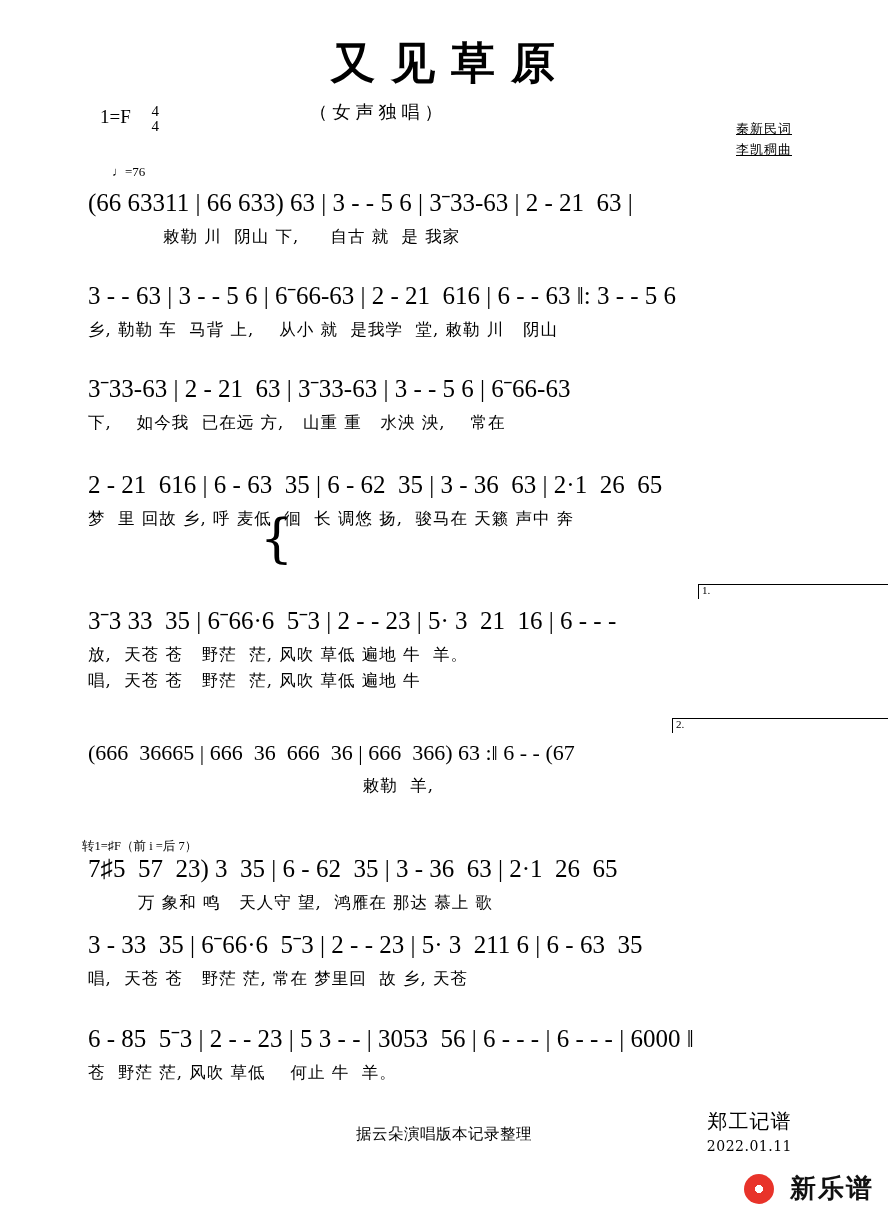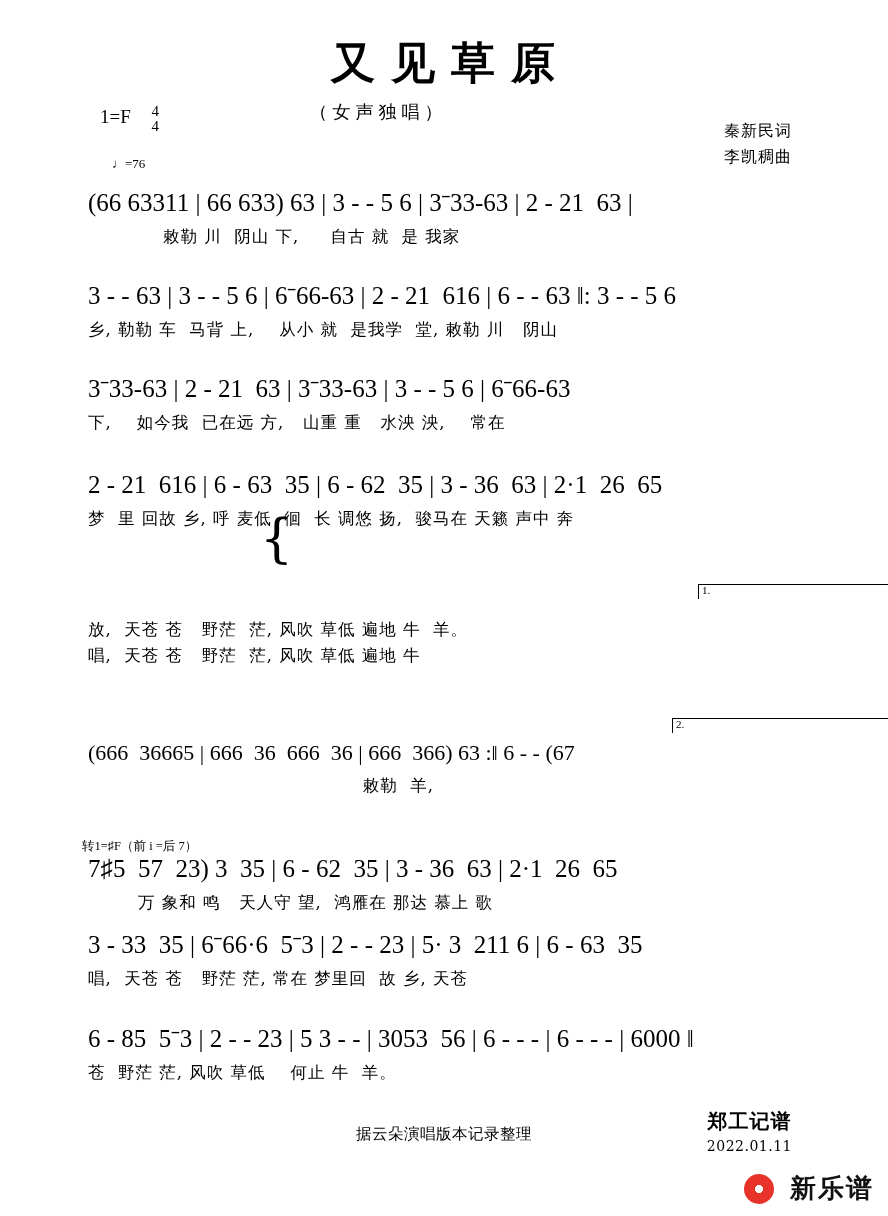--- a/index.html
+++ b/index.html
@@ -23,25 +23,25 @@
   .keysig{
     position:absolute;top:104px;left:100px;font-size:19px;
     font-family:"Liberation Serif", serif;
   }
   .keysig .frac{
     display:inline-block;vertical-align:middle;margin-left:16px;
     font-size:15px;line-height:1.0;text-align:center;
   }
   .keysig .frac i{display:block;font-style:normal;}
   .tempo{
-    position:absolute;top:156px;left:112px;font-size:13px;
+    position:absolute;top:164px;left:112px;font-size:13px;
   }
   .credits{
     position:absolute;top:118px;right:96px;text-align:center;
-    font-size:16px;line-height:1.65;letter-spacing:1px;
+    font-size:13px;line-height:1.65;letter-spacing:1px;text-decoration:underline;
   }
 
   
   .system{position:absolute;left:88px;width:712px;}
   .notes{
     font-family:"Liberation Serif", serif;
     font-size:25px;line-height:1;white-space:pre;
     letter-spacing:0px;
     display:flex;align-items:flex-end;
   }
@@ -69,21 +69,21 @@
 
   
   .source{
     position:absolute;left:0;width:888px;text-align:center;top:1124px;
     font-size:15.5px;letter-spacing:0.5px;font-family:"DejaVu Serif", serif;
   }
   .signer{
     position:absolute;right:96px;top:1108px;text-align:center;
     font-family:"DejaVu Serif", serif;
   }
-  .signer .nm{font-size:20px;font-weight:700;letter-spacing:1px;}
+  .signer .nm{font-size:20px;font-weight:400;letter-spacing:1px;}
   .signer .dt{font-size:14px;margin-top:3px;letter-spacing:0.5px;}
 
   .brand{
     position:absolute;right:14px;bottom:10px;display:flex;align-items:center;gap:16px;
   }
   .brand .disc{
     width:30px;height:30px;border-radius:50%;
     background:radial-gradient(circle at 50% 50%, #fff 0 4px, #e8332a 4px 100%);
     position:relative;
   }
@@ -136,20 +136,21 @@
   <div class="system" style="top:472px;">
     <div class="notes">2 - 21  616 | 6 - 63  35 | 6 - 62  35 | 3 - 36  63 | 2·1  26  65</div>
     <div class="lyrics">梦  里 回故 乡, 呼 麦低  徊  长 调悠 扬,  骏马在 天籁 声中 奔</div>
     <div class="brace" style="left:172px;top:40px;">{</div>
   </div>
 
   <div class="system" style="top:608px;">
     <div class="volta" style="left:610px;top:-24px;width:190px;">
       <span>1.</span>
     </div>
+    <div class="notes">3ˉ3 33  35 | 6ˉ66·6  5ˉ3 | 2 - - 23 | 5· 3  21  16 | 6 - - -</div>
     <div class="lyrics">放,  天苍 苍   野茫  茫, 风吹 草低 遍地 牛  羊。</div>
     <div class="lyrics lyrics2">唱,  天苍 苍   野茫  茫, 风吹 草低 遍地 牛</div>
   </div>
 
   <div class="system" style="top:742px;">
     <div class="volta" style="left:584px;top:-24px;width:216px;">
       <span>2.</span>
     </div>
     <div class="notes" style="font-size:22px;">(666  36665 | 666  36  666  36 | 666  366) 63 :‖ 6 - - (67</div>
     <div class="lyrics">                                            敕勒  羊,</div>

